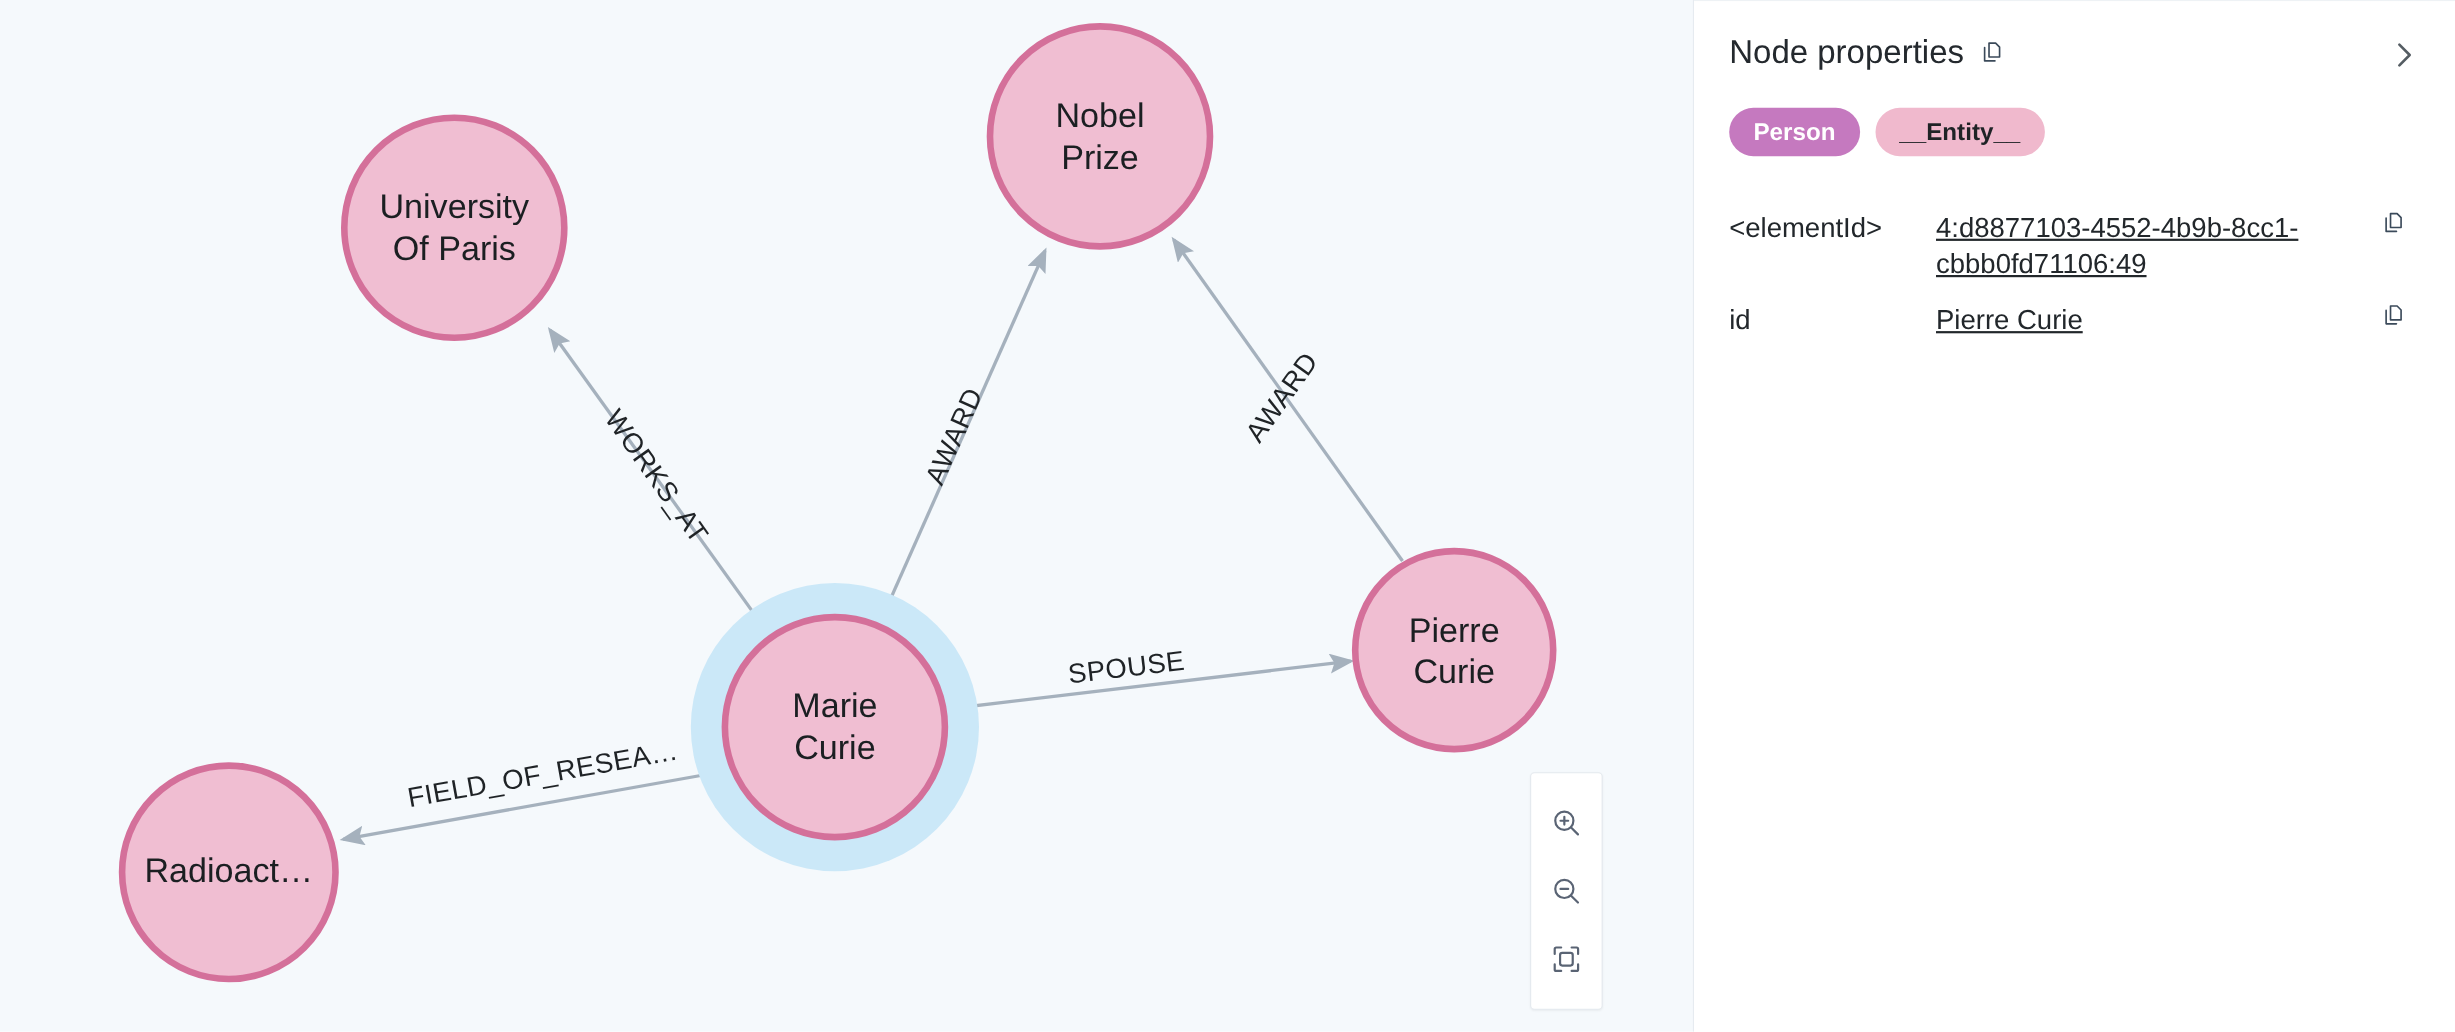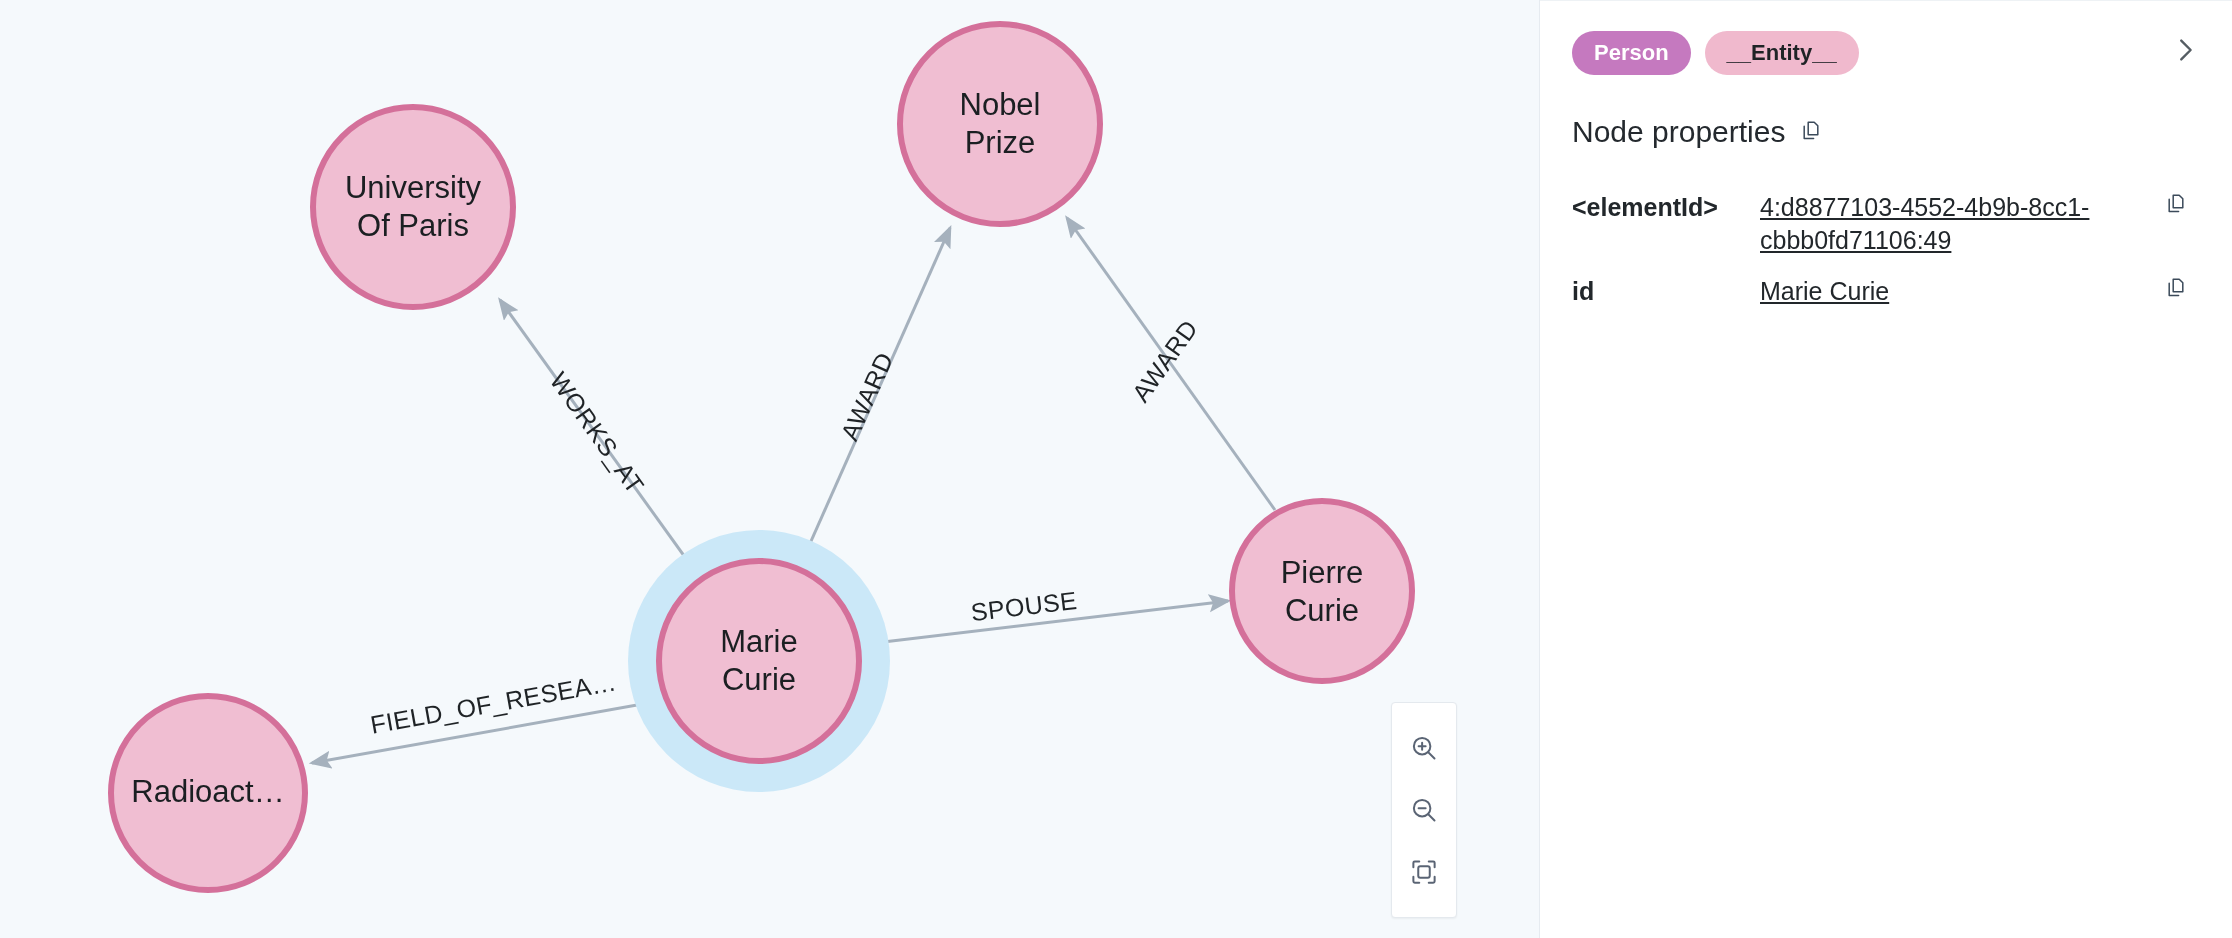--- a/index.html
+++ b/index.html
@@ -153,21 +153,21 @@
   }
   #props-table tr.row-alt { background: #f6f7f8; }
   #props-table td {
     vertical-align: top;
     padding: 9px 0;
     font-size: 25px;
     line-height: 1.32;
     color: #22272b;
   }
   td.prop-key {
-    font-weight: 700;
+    font-weight: 400;
     width: 188px;
     padding-right: 14px;
     white-space: nowrap;
     margin-left: 40px;
   }
   td.prop-val {
     font-weight: 400;
     word-break: break-word;
     padding-right: 16px;
     text-decoration: underline;
@@ -285,52 +285,52 @@
   <aside id="properties-panel">
 
     <div id="panel-collapse" title="Collapse panel">
       <svg width="30" height="30" viewBox="0 0 24 24" fill="none" stroke="#555d63" stroke-width="1.9" stroke-linecap="round" stroke-linejoin="round">
         <polyline points="9,4.5 16.5,12 9,19.5"></polyline>
       </svg>
     </div>
 
     <div id="panel-inner">
 
-      <div id="label-chips">
-        <span class="chip chip-person">Person</span>
-        <span class="chip chip-entity">__Entity__</span>
-      </div>
-
       <div id="panel-header">
         <div id="panel-title">Node properties</div>
         <span id="panel-header-copy" title="Copy all properties">
           <svg width="24" height="24" viewBox="0 0 24 24" fill="none" stroke="#3b4a5a" stroke-width="1.5" stroke-linecap="round" stroke-linejoin="round">
             <path d="M9.2 3.2 h6.0 l3.6 3.6 v9.0 h-9.6 z"></path>
             <path d="M14.6 19.4 H5.2 V7.2"></path>
           </svg>
         </span>
+      </div>
+
+      <div id="label-chips">
+        <span class="chip chip-person">Person</span>
+        <span class="chip chip-entity">__Entity__</span>
       </div>
 
       <table id="props-table">
         <tbody>
           <tr>
             <td class="prop-key">&lt;elementId&gt;</td>
             <td class="prop-val">4:d8877103-4552-4b9b-8cc1-cbbb0fd71106:49</td>
             <td class="prop-copy">
               <button class="copy-icon-btn" title="Copy value">
                 <svg width="24" height="24" viewBox="0 0 24 24" fill="none" stroke="#3b4a5a" stroke-width="1.5" stroke-linecap="round" stroke-linejoin="round">
                   <path d="M9.2 3.2 h6.0 l3.6 3.6 v9.0 h-9.6 z"></path>
                   <path d="M14.6 19.4 H5.2 V7.2"></path>
                 </svg>
               </button>
             </td>
           </tr>
           <tr>
             <td class="prop-key">id</td>
-            <td class="prop-val">Marie Curie</td>
+            <td class="prop-val">Pierre Curie</td>
             <td class="prop-copy">
               <button class="copy-icon-btn" title="Copy value">
                 <svg width="24" height="24" viewBox="0 0 24 24" fill="none" stroke="#3b4a5a" stroke-width="1.5" stroke-linecap="round" stroke-linejoin="round">
                   <path d="M9.2 3.2 h6.0 l3.6 3.6 v9.0 h-9.6 z"></path>
                   <path d="M14.6 19.4 H5.2 V7.2"></path>
                 </svg>
               </button>
             </td>
           </tr>
         </tbody>

